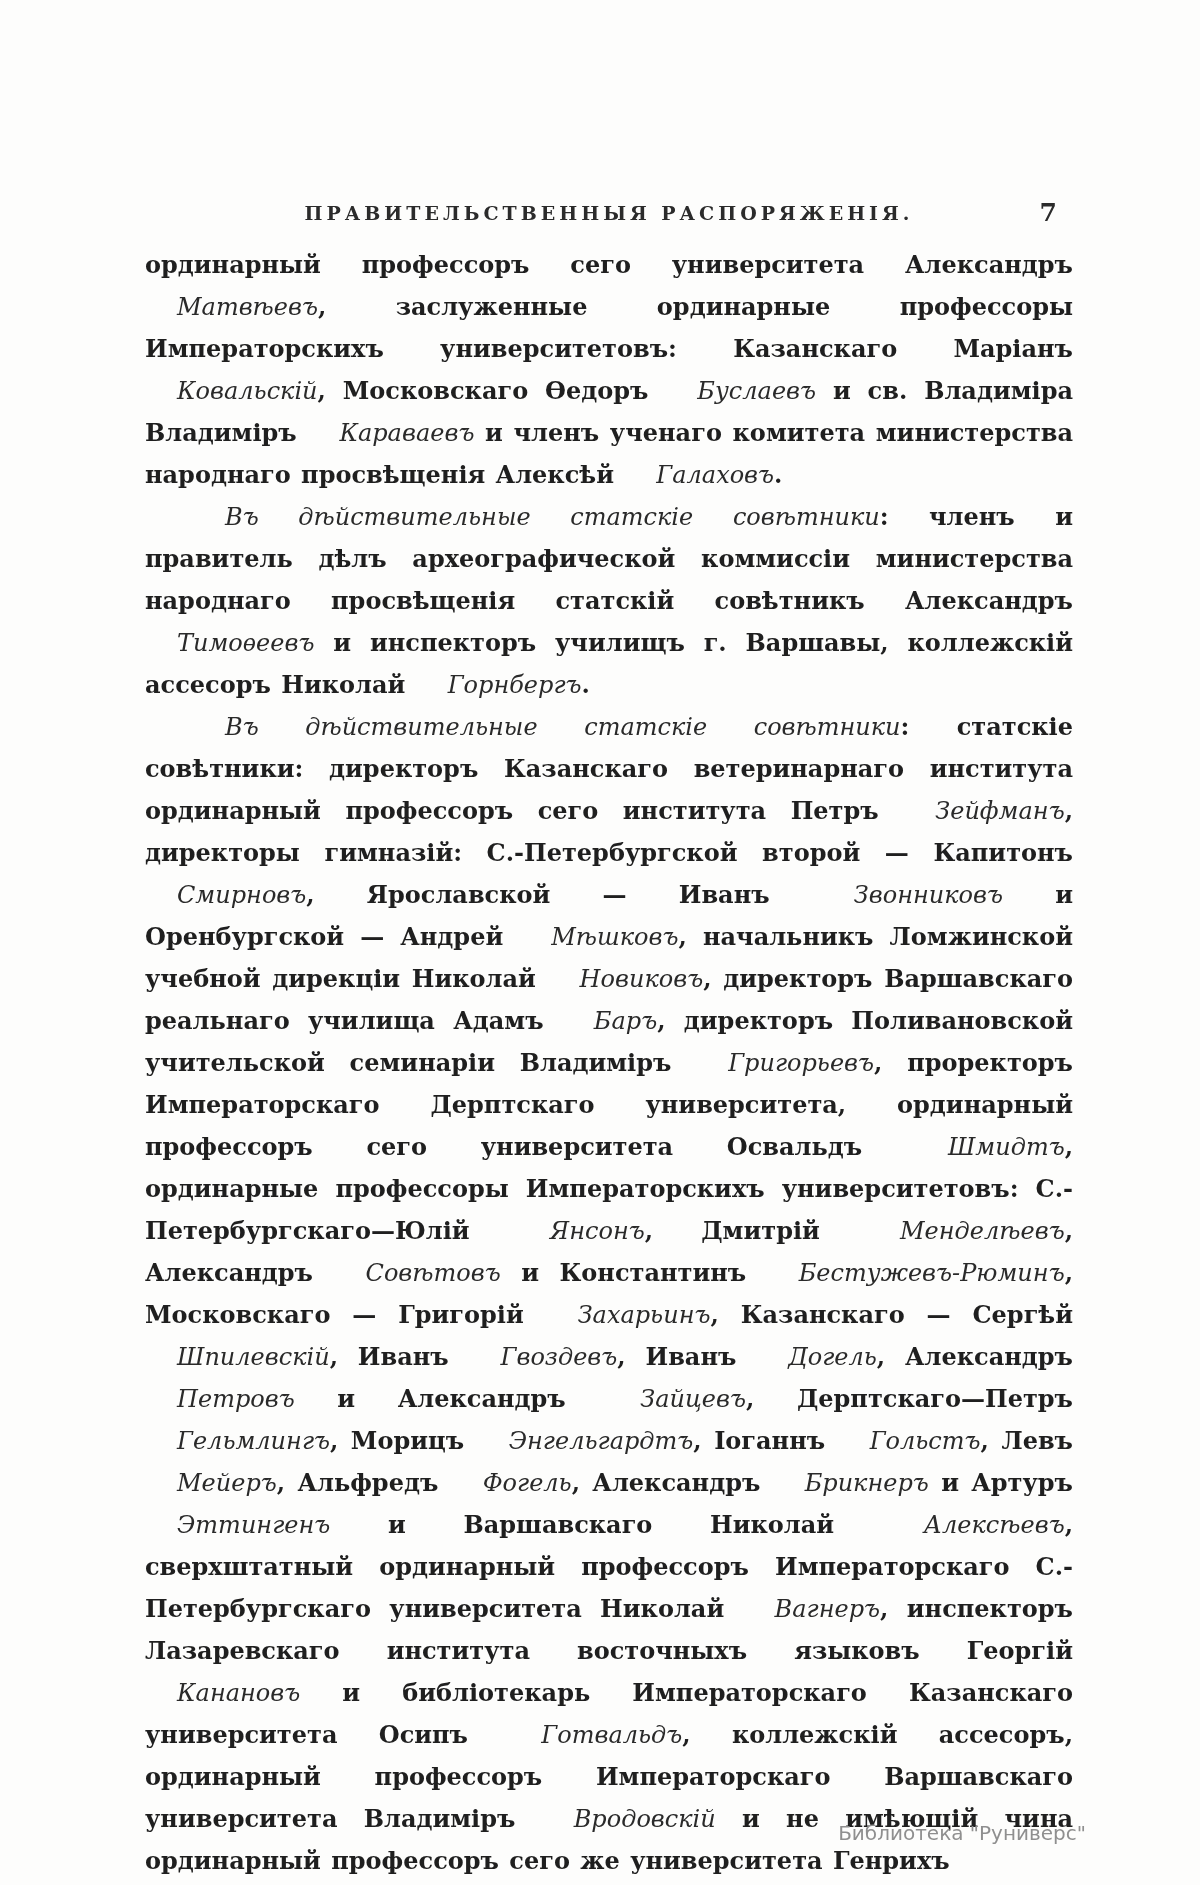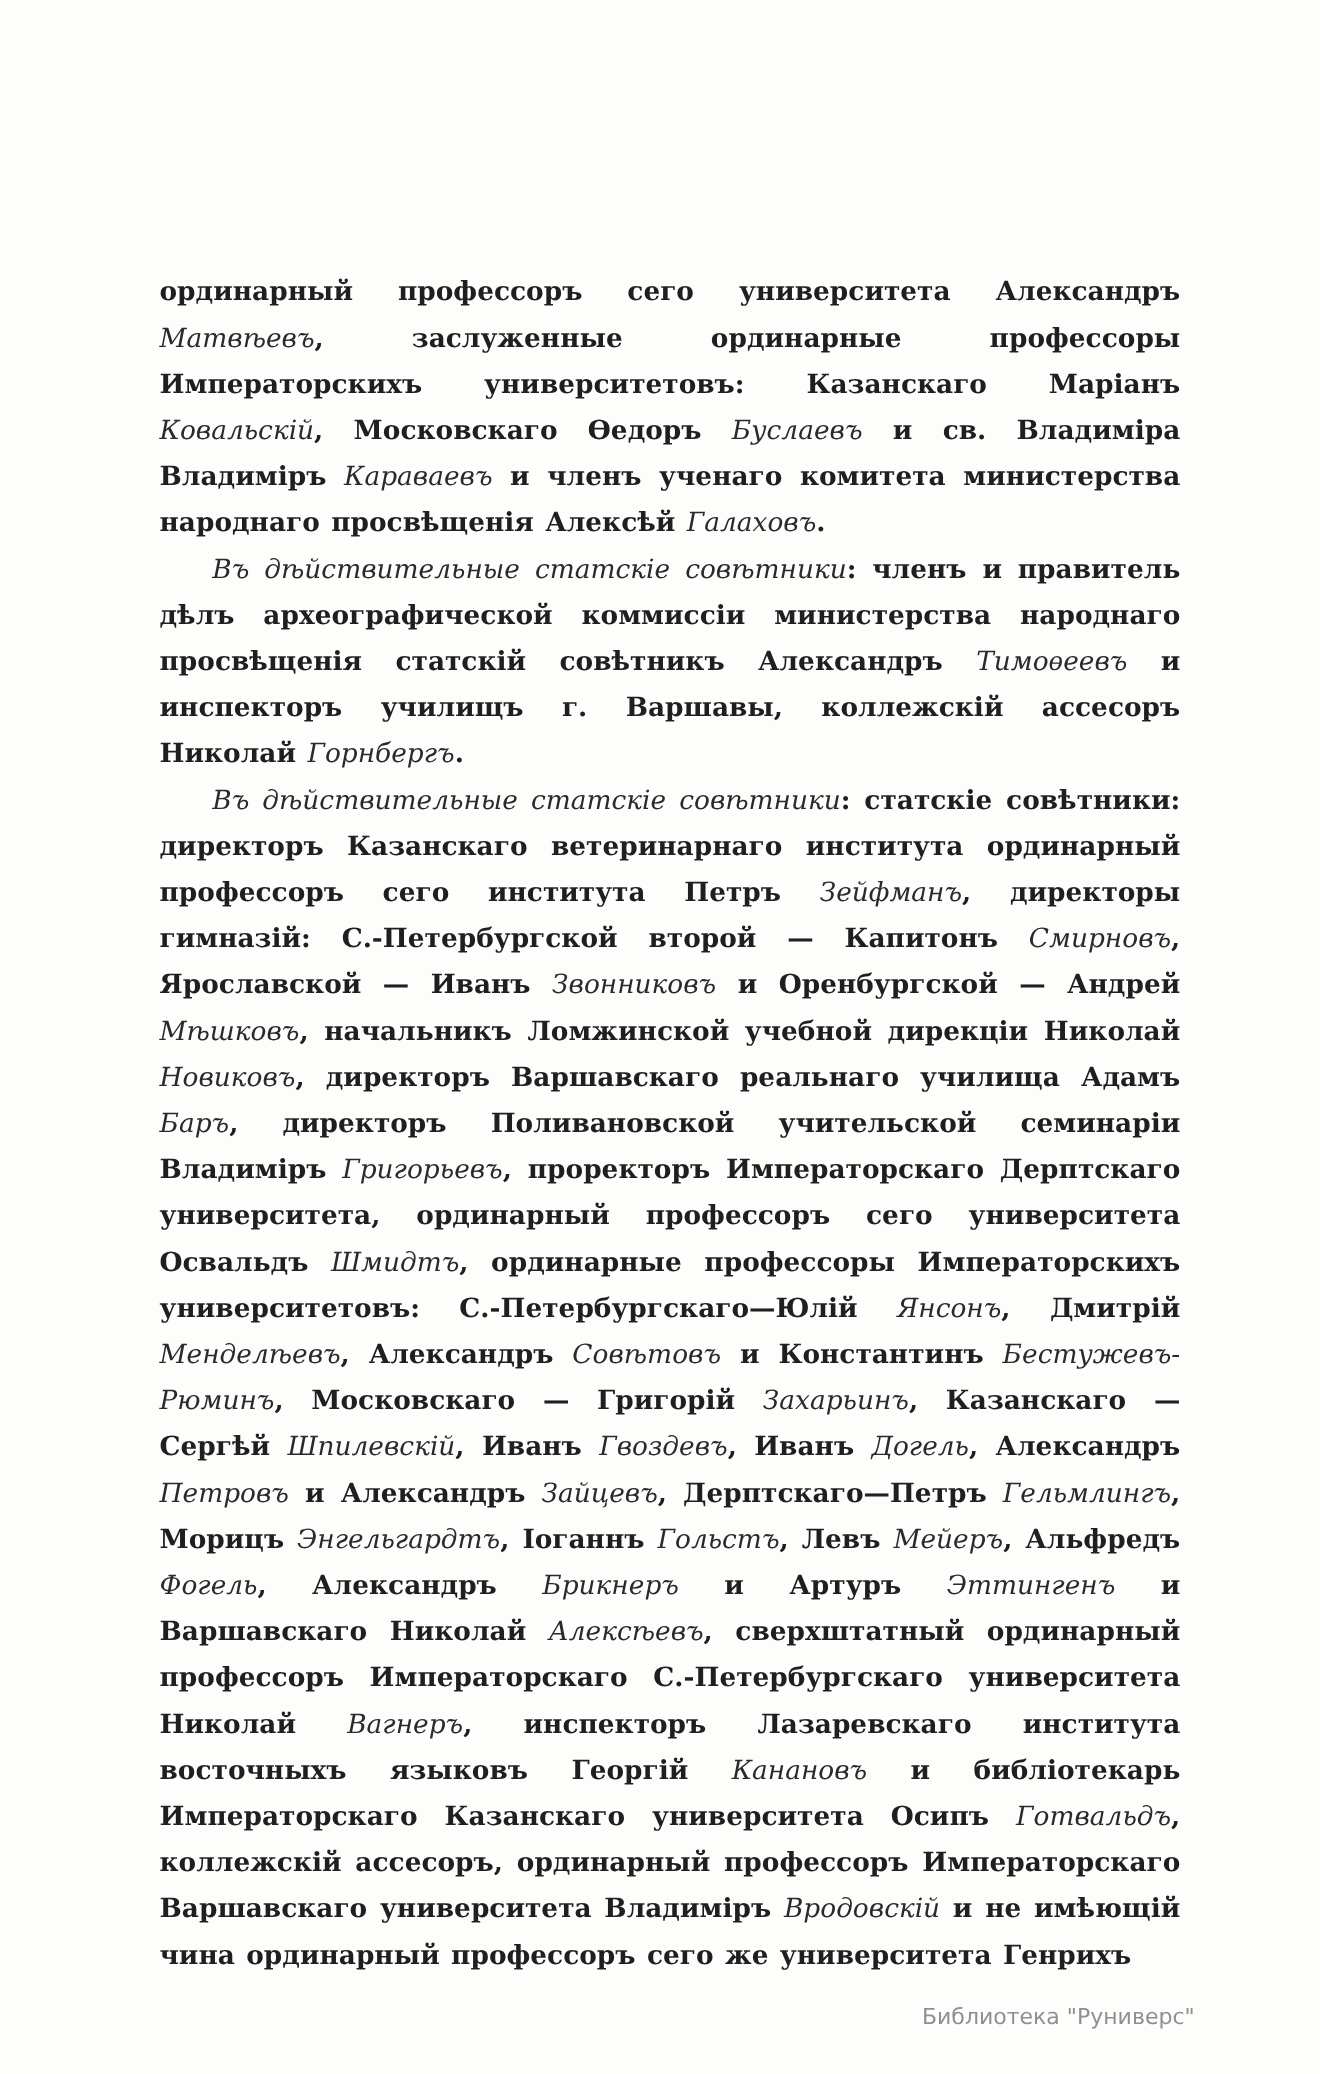--- a/index.html
+++ b/index.html
@@ -49,36 +49,41 @@
     text-align: justify;
     color: #1f1f1f;
     word-spacing: 2px;
   }
   .para { font-weight: 600; }
   .para.indent { text-indent: 48px; }
   .para .it {
     font-style: italic;
     font-weight: 400;
     color: #2a2a2a;
+    margin-left: 32px;
   }
 
   .footer {
     position: absolute;
     right: 114px;
     bottom: 40px;
     font-family: "DejaVu Sans", sans-serif;
     font-size: 20px;
     color: #8f8f8f;
   }
 </style>
 </head>
 <body>
 
 <div class="page">
 
+  <header class="header">
+    <div class="header-title">ПРАВИТЕЛЬСТВЕННЫЯ РАСПОРЯЖЕНІЯ.</div>
+    <div class="page-number">7</div>
+  </header>
 
   <main class="body-text">
 
   <p class="para"><span class="ro">ординарный профессоръ сего университета Александръ </span><span class="it">Матвѣевъ</span><span class="ro">, заслуженные ординарные профессоры Императорскихъ университетовъ: Казанскаго Маріанъ </span><span class="it">Ковальскій</span><span class="ro">, Московскаго Ѳедоръ </span><span class="it">Буслаевъ</span><span class="ro"> и св. Владиміра Владиміръ </span><span class="it">Караваевъ</span><span class="ro"> и членъ ученаго комитета министерства народнаго просвѣщенія Алексѣй </span><span class="it">Галаховъ</span><span class="ro">.</span></p>
       <p class="para indent"><span class="it">Въ дѣйствительные статскіе совѣтники</span><span class="ro">: членъ и правитель дѣлъ археографической коммиссіи министерства народнаго просвѣщенія статскій совѣтникъ Александръ </span><span class="it">Тимоѳеевъ</span><span class="ro"> и инспекторъ училищъ г. Варшавы, коллежскій ассесоръ Николай </span><span class="it">Горнбергъ</span><span class="ro">.</span></p>
       <p class="para indent"><span class="it">Въ дѣйствительные статскіе совѣтники</span><span class="ro">: статскіе совѣтники: директоръ Казанскаго ветеринарнаго института ординарный профессоръ сего института Петръ </span><span class="it">Зейфманъ</span><span class="ro">, директоры гимназій: С.-Петербургской второй — Капитонъ </span><span class="it">Смирновъ</span><span class="ro">, Ярославской — Иванъ </span><span class="it">Звонниковъ</span><span class="ro"> и Оренбургской — Андрей </span><span class="it">Мѣшковъ</span><span class="ro">, начальникъ Ломжинской учебной дирекціи Николай </span><span class="it">Новиковъ</span><span class="ro">, директоръ Варшавскаго реальнаго училища Адамъ </span><span class="it">Баръ</span><span class="ro">, директоръ Поливановской учительской семинаріи Владиміръ </span><span class="it">Григорьевъ</span><span class="ro">, проректоръ Императорскаго Дерптскаго университета, ординарный профессоръ сего университета Освальдъ </span><span class="it">Шмидтъ</span><span class="ro">, ординарные профессоры Императорскихъ университетовъ: С.-Петербургскаго—Юлій </span><span class="it">Янсонъ</span><span class="ro">, Дмитрій </span><span class="it">Менделѣевъ</span><span class="ro">, Александръ </span><span class="it">Совѣтовъ</span><span class="ro"> и Константинъ </span><span class="it">Бестужевъ-Рюминъ</span><span class="ro">, Московскаго — Григорій </span><span class="it">Захарьинъ</span><span class="ro">, Казанскаго — Сергѣй </span><span class="it">Шпилевскій</span><span class="ro">, Иванъ </span><span class="it">Гвоздевъ</span><span class="ro">, Иванъ </span><span class="it">Догель</span><span class="ro">, Александръ </span><span class="it">Петровъ</span><span class="ro"> и Александръ </span><span class="it">Зайцевъ</span><span class="ro">, Дерптскаго—Петръ </span><span class="it">Гельмлингъ</span><span class="ro">, Морицъ </span><span class="it">Энгельгардтъ</span><span class="ro">, Іоганнъ </span><span class="it">Гольстъ</span><span class="ro">, Левъ </span><span class="it">Мейеръ</span><span class="ro">, Альфредъ </span><span class="it">Фогель</span><span class="ro">, Александръ </span><span class="it">Брикнеръ</span><span class="ro"> и Артуръ </span><span class="it">Эттингенъ</span><span class="ro"> и Варшавскаго Николай </span><span class="it">Алексѣевъ</span><span class="ro">, сверхштатный ординарный профессоръ Императорскаго С.-Петербургскаго университета Николай </span><span class="it">Вагнеръ</span><span class="ro">, инспекторъ Лазаревскаго института восточныхъ языковъ Георгій </span><span class="it">Канановъ</span><span class="ro"> и библіотекарь Императорскаго Казанскаго университета Осипъ </span><span class="it">Готвальдъ</span><span class="ro">, коллежскій ассесоръ, ординарный профессоръ Императорскаго Варшавскаго университета Владиміръ </span><span class="it">Вродовскій</span><span class="ro"> и не имѣющій чина ординарный профессоръ сего же университета Генрихъ </span></p>
     </main>
 
   <div class="footer">Библиотека "Руниверс"</div>
 

